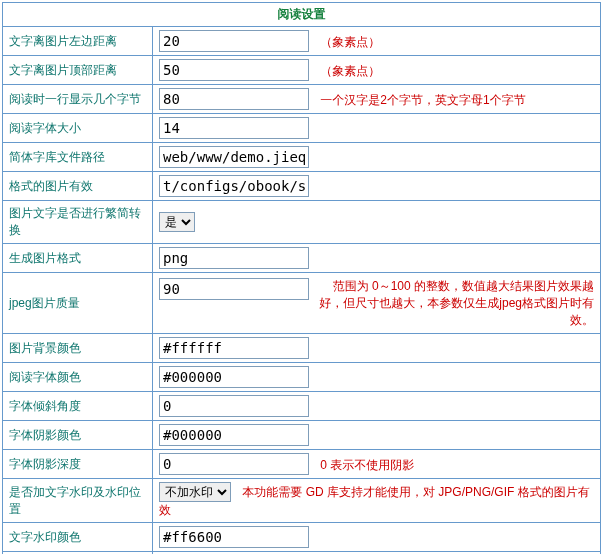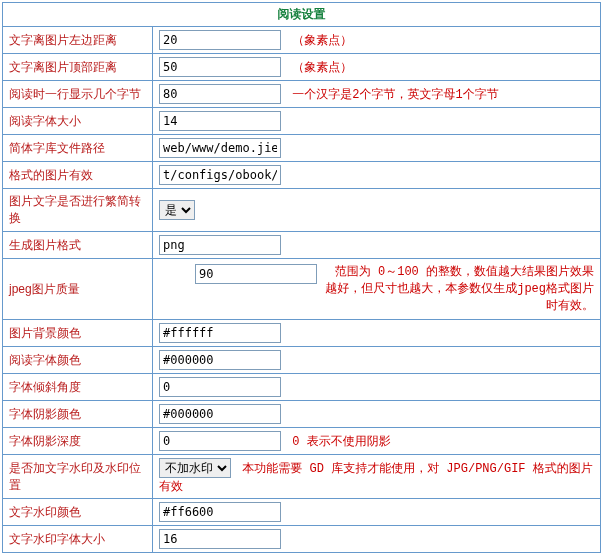--- a/index.html
+++ b/index.html
@@ -22,44 +22,43 @@
       vertical-align: middle;
     }
     .header {
       text-align: center;
       color: #15803d;
       font-weight: bold;
       padding: 3px;
     }
     .label-col {
       width: 150px;
-      color: #b91c1c;
+      color: #0f766e;
       margin-left: 24px;
     }
     .value-col {
       padding: 3px 6px;
     }
     input[type="text"] {
       border: 1px solid #7f9db9;
       padding: 2px 3px;
-      font-size: 12px;
-      width: 122px;
+      font-size: 14px;
+      width: 150px;
       font-family: monospace, Arial;
       color: #000;
     }
     select {
       border: 1px solid #7f9db9;
       font-size: 12px;
       padding: 1px;
       background: #efefef;
     }
     .desc {
       color: #cc0000;
       margin-left: 8px;
-      font-family: Liberation Mono, monospace;
     }
     .row-tall .value-col {
       padding-top: 5px;
       padding-bottom: 5px;
     }
   </style>
 </head>
 <body>
 
 <div class="container">
@@ -126,21 +125,21 @@
   <tr>
     <td class="label-col">生成图片格式</td>
     <td class="value-col">
       <input type="text" value="png" style="">
     </td>
   </tr>
 
   <tr class="row-tall">
     <td class="label-col">jpeg图片质量</td>
     <td class="value-col">
-      <div style="display:flex;align-items:flex-start;margin-left:36px;">
+      <div style="display:flex;align-items:flex-start;">
         <input type="text" style="flex-shrink: 0;" value="90">
         <span class="desc" style="line-height:1.4;text-align:right;">范围为 0～100 的整数，数值越大结果图片效果越好，但尺寸也越大，本参数仅生成jpeg格式图片时有效。</span>
       </div>
     </td>
   </tr>
 
   <tr>
     <td class="label-col">图片背景颜色</td>
     <td class="value-col">
       <input type="text" value="#ffffff" style="">

